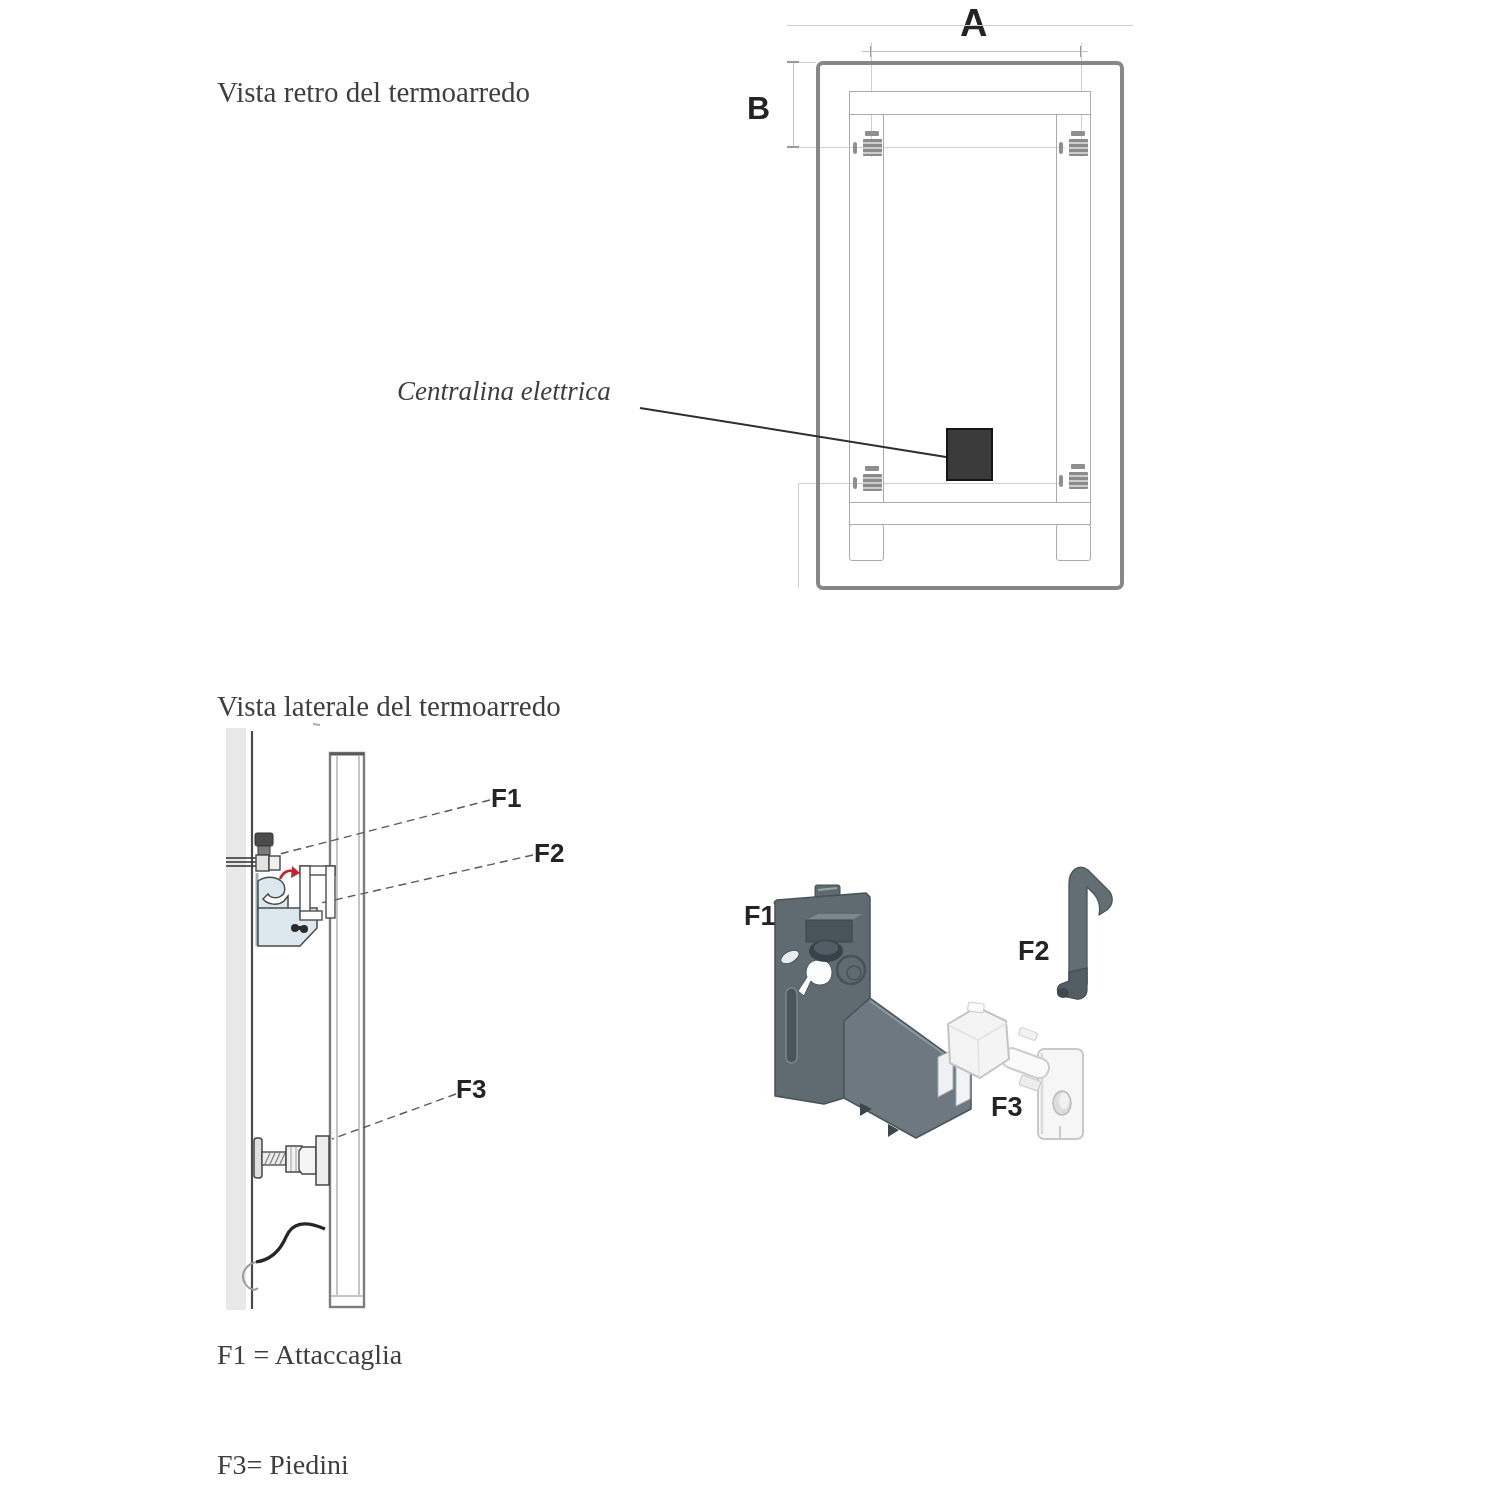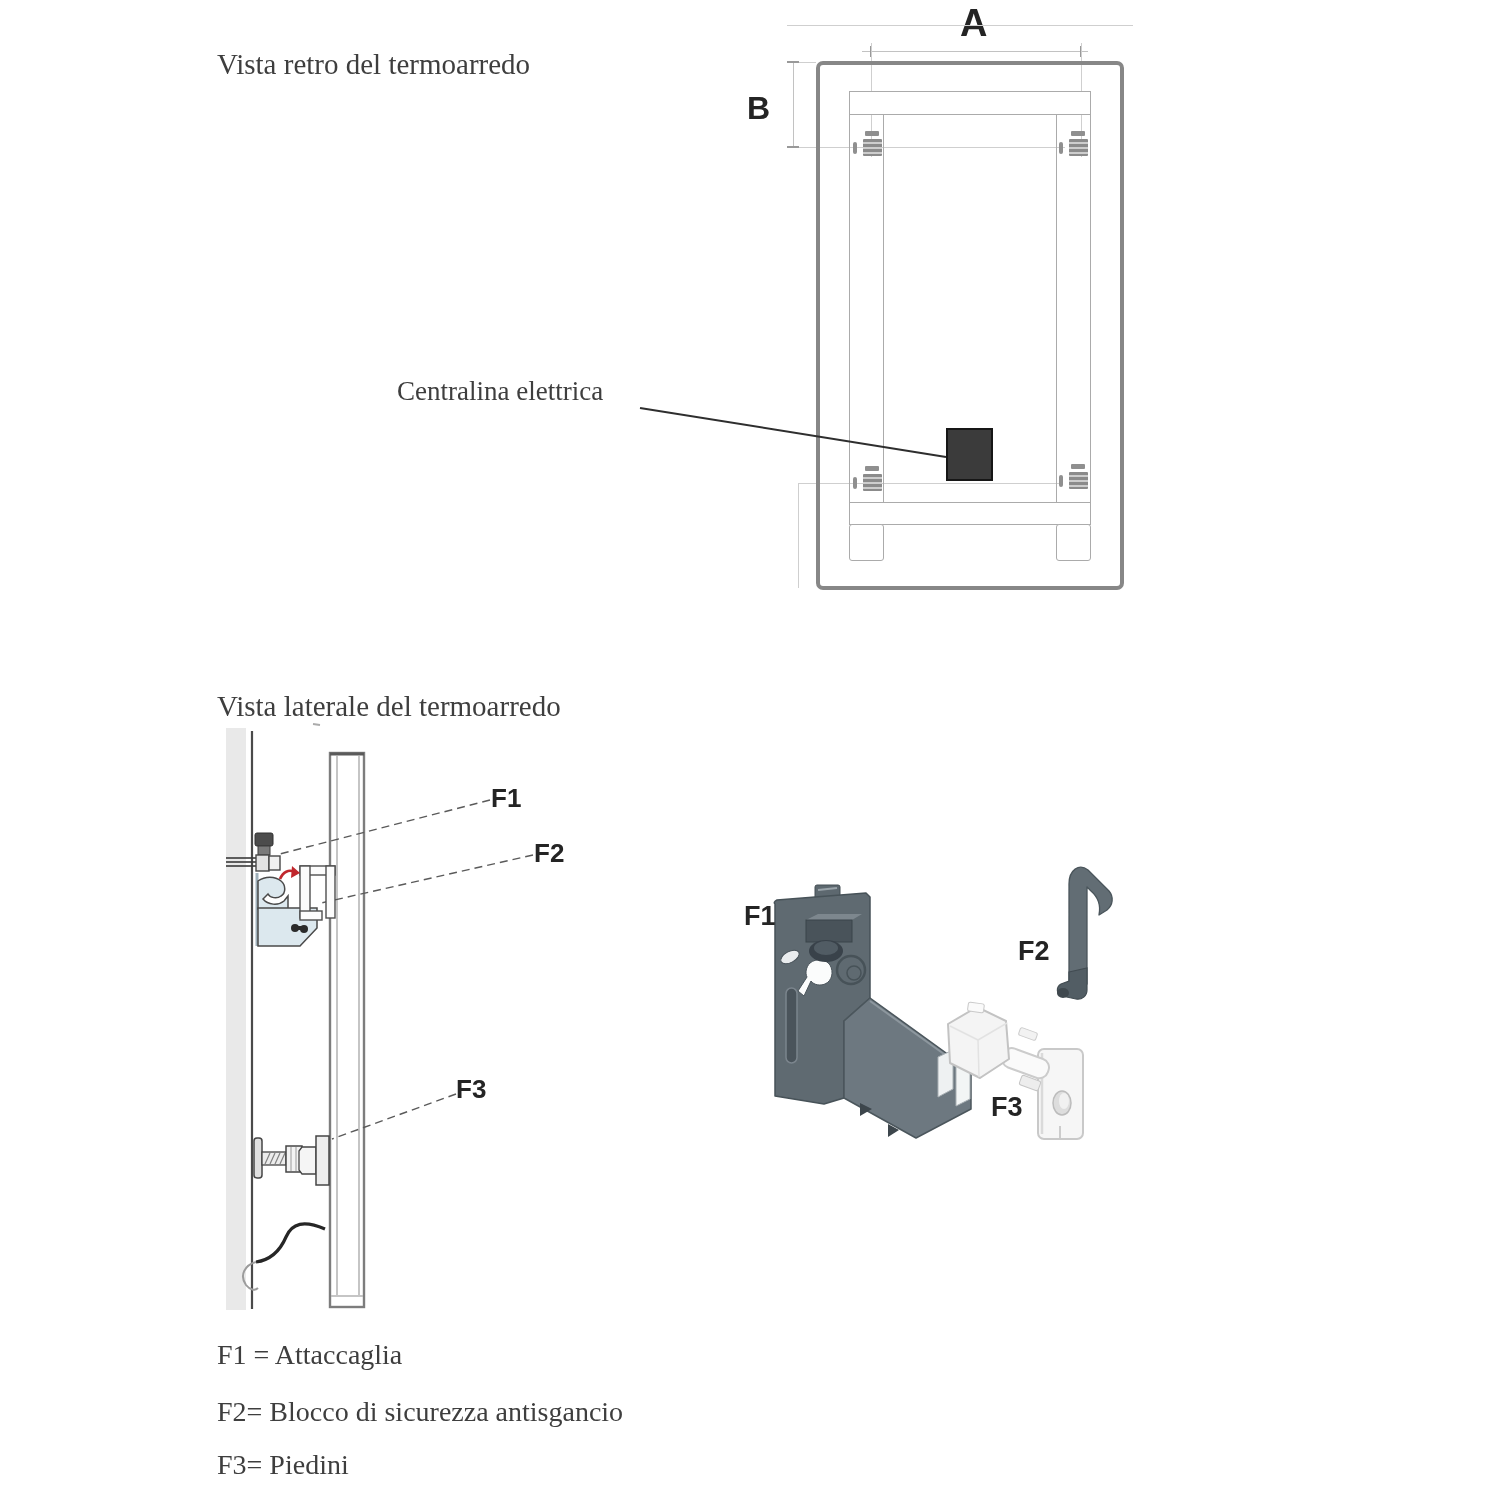--- a/index.html
+++ b/index.html
@@ -24,21 +24,21 @@
       background:repeating-linear-gradient(180deg,#8b8b8b 0 3px,#cdcdcd 3px 5px);}
   .bracket-icon .cap{position:absolute;left:12px;top:0;width:14px;height:5px;background:#8f8f8f;border-radius:1px;}
   .control-box{position:absolute;left:946px;top:428px;width:47px;height:53px;background:#3b3b3b;border:2px solid #161616;box-sizing:border-box;}
   svg{display:block;}
 </style>
 </head>
 <body>
 
 <div id="page">
 
-  <div class="abs serif-text" style="left:217px;top:48px;font-size:29px;">Vista retro del termoarredo</div>
+  <div class="abs serif-text" style="left:217px;top:76px;font-size:29px;">Vista retro del termoarredo</div>
 
   <div class="abs sans-label" style="left:960px;top:2px;font-size:38px;">A</div>
   <div class="abs sans-label" style="left:747px;top:90px;font-size:32px;">B</div>
 
   <div class="hline" style="left:787px;top:25px;width:346px;"></div>
   <div class="hline" style="left:787px;top:62px;width:29px;"></div>
   <div class="hline" style="left:787px;top:147px;width:278px;"></div>
   <div class="hline" style="left:798px;top:483px;width:265px;"></div>
   <div class="vline" style="left:798px;top:483px;height:105px;"></div>
 
@@ -75,21 +75,21 @@
     <div class="blk"></div>
     <div class="cap"></div>
   </div>
   <div class="bracket-icon" style="left:1059px;top:464px;">
     <div class="pill"></div>
     <div class="blk"></div>
     <div class="cap"></div>
   </div>
 
   <div class="control-box"></div>
-  <div class="abs serif-text" style="left:397px;top:376px;font-size:27px;">Centralina elettrica</div>
+  <div class="abs serif-text" style="left:397px;top:376px;font-size:27px;font-style:italic;">Centralina elettrica</div>
   <svg class="abs" style="left:0;top:0;pointer-events:none;" width="1500" height="1500">
     <line x1="640" y1="408" x2="946" y2="457" stroke="#2e2e2e" stroke-width="2"></line>
   </svg>
 
   <div class="abs serif-text" style="left:217px;top:654px;font-size:29px;margin-top:36px;">Vista laterale del termoarredo</div>
 
   <svg class="abs" style="left:200px;top:715px;" width="400" height="600" viewBox="0 0 400 600">
 
     <g>
       <rect x="26" y="13" width="20" height="582" fill="#e9e9e9"></rect>
@@ -211,16 +211,15 @@
       <line x1="258" y1="180" x2="259" y2="217" stroke="#e2e2e2" stroke-width="1.5"></line>
       <rect x="248" y="143" width="16" height="9" rx="2" fill="#fafafa" stroke="#c9c9c9" transform="rotate(8 256 147)"></rect>
     </g>
   </svg>
 
   <div class="abs sans-label" style="left:744px;top:901px;font-size:27px;">F1</div>
   <div class="abs sans-label" style="left:1018px;top:936px;font-size:27px;">F2</div>
   <div class="abs sans-label" style="left:991px;top:1092px;font-size:27px;">F3</div>
 
   <div class="abs serif-text" style="left:217px;top:1339px;font-size:28px;">F1 = Attaccaglia</div>
-  <div class="abs serif-text" style="left:217px;top:1396px;font-size:28px;">F2= Blocco di sicurezza antisgancio</div>
   <div class="abs serif-text" style="left:217px;top:1449px;font-size:28px;">F3= Piedini</div>
 
 </div>
 
 </body></html>

